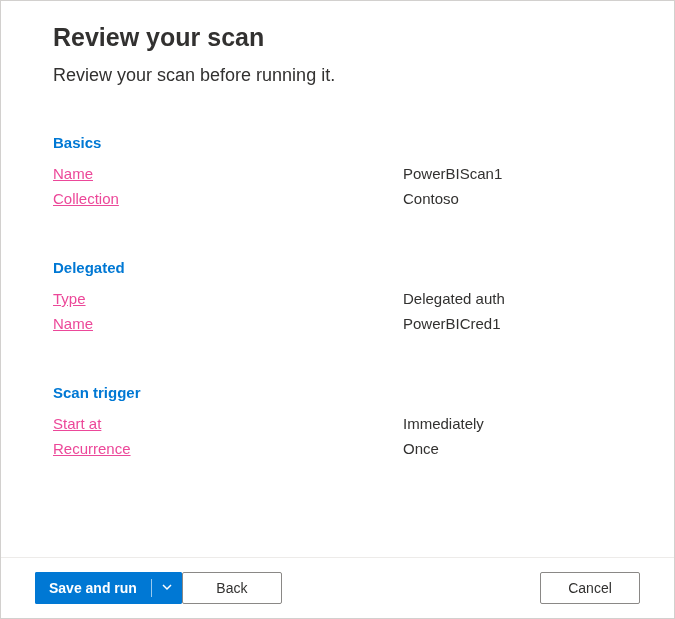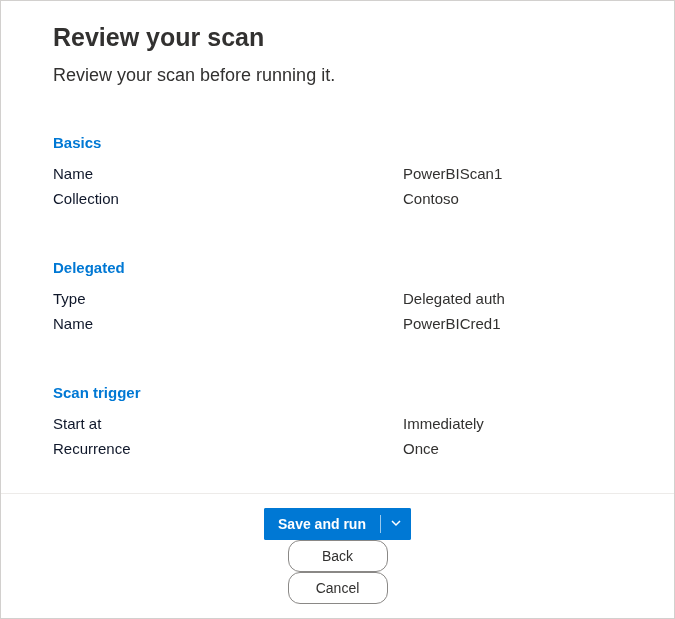--- a/index.html
+++ b/index.html
@@ -46,39 +46,39 @@
       margin-bottom: 10px;
       margin-top: 48px;
     }
     .row {
       display: flex;
       padding: 4px 0;
       font-size: 15px;
     }
     .row-label {
       width: 350px;
-      color: #0f172a;
+      color: #ec4899;
       flex-shrink: 0;
+      text-decoration: underline;
     }
     .row-value {
       color: #323130;
     }
     .footer {
       border-top: 1px solid #edebe9;
       padding: 14px 34px;
       display: flex;
       align-items: center;
       gap: 0;
-      flex-direction: column;
     }
     .btn {
       font-family: inherit;
       font-size: 14px;
       height: 32px;
-      border-radius: 12px;
+      border-radius: 2px;
       cursor: pointer;
       padding: 0 20px;
       display: inline-flex;
       align-items: center;
       justify-content: center;
     }
     .btn-primary-split {
       display: inline-flex;
       align-items: stretch;
       height: 32px;

